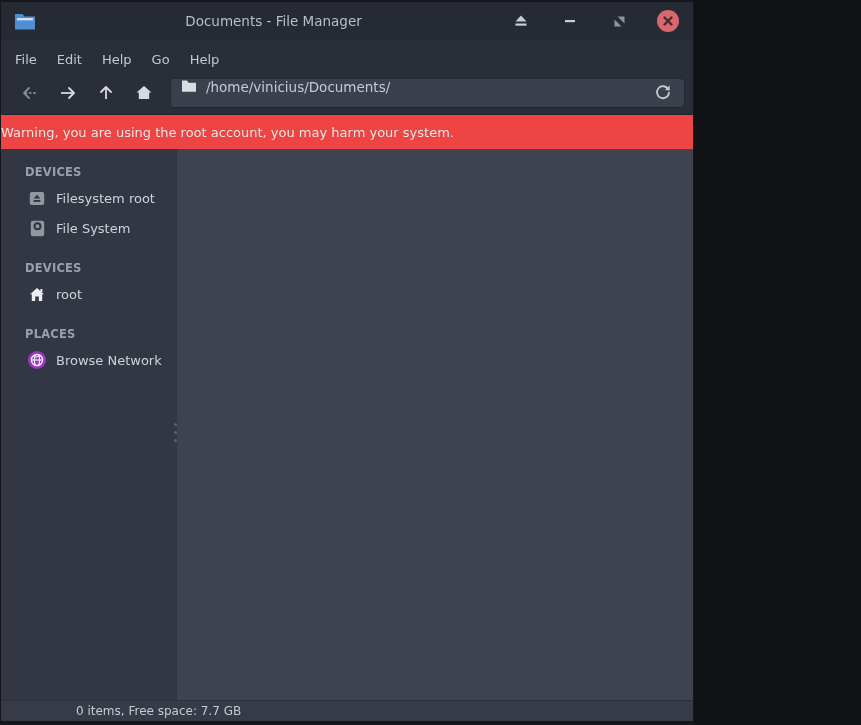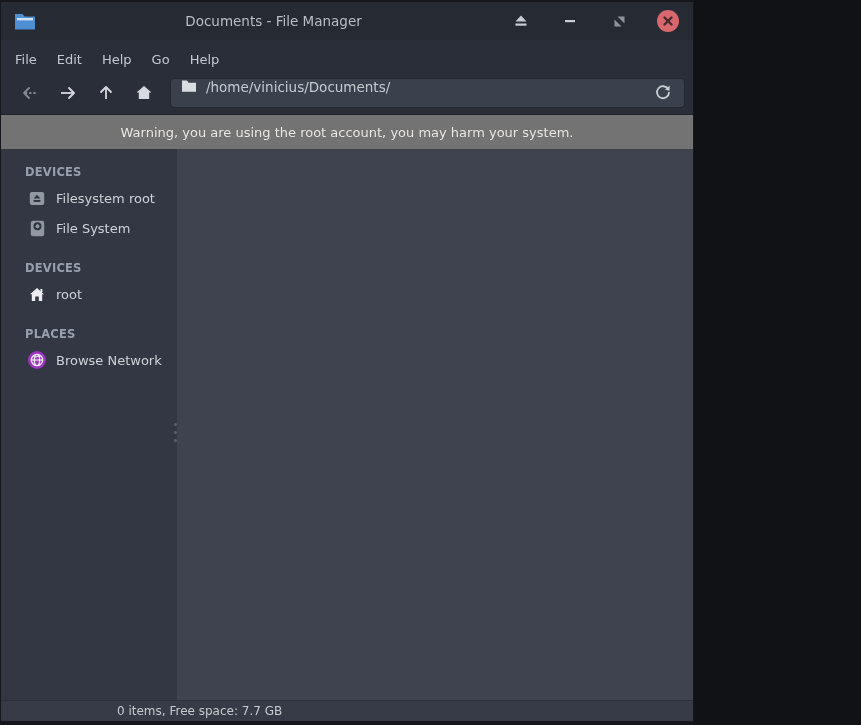--- a/index.html
+++ b/index.html
@@ -81,23 +81,23 @@
     white-space:nowrap; overflow:hidden;
   }
   .refresh-btn {
     width:26px; height:26px;
     display:flex; align-items:center; justify-content:center;
   }
 
   
   .banner {
     height:35px; flex:0 0 35px;
-    background:#737373;
+    background:#ef4444;
     border-top:1px solid #20242c;
-    display:flex; align-items:center; justify-content:center;
+    display:flex; align-items:center; justify-content:flex-start;
     font-size:13px; color:#ebe9e6;
     text-shadow:0 0 1px rgba(0,0,0,0.15);
   }
 
   
   .content { flex:1; display:flex; position:relative; background:#3e434f; }
   .sidebar {
     width:176px; flex:0 0 176px;
     background:#333744;
     padding-top:12px;
@@ -124,21 +124,21 @@
     padding:2px; cursor:col-resize;
   }
   .pane-grip i { width:3px; height:3px; border-radius:50%; background:#5b616e; }
 
   
   .statusbar {
     height:21px; flex:0 0 21px;
     background:#363b47;
     border-top:1px solid #2c303b;
     display:flex; align-items:center;
-    padding-left:116px;
+    padding-left:75px;
     font-size:12px; color:#c6cad1;
   }
 </style>
 </head>
 <body>
 
 <div class="window">
 
   <div class="titlebar">
     <span class="app-icon">

